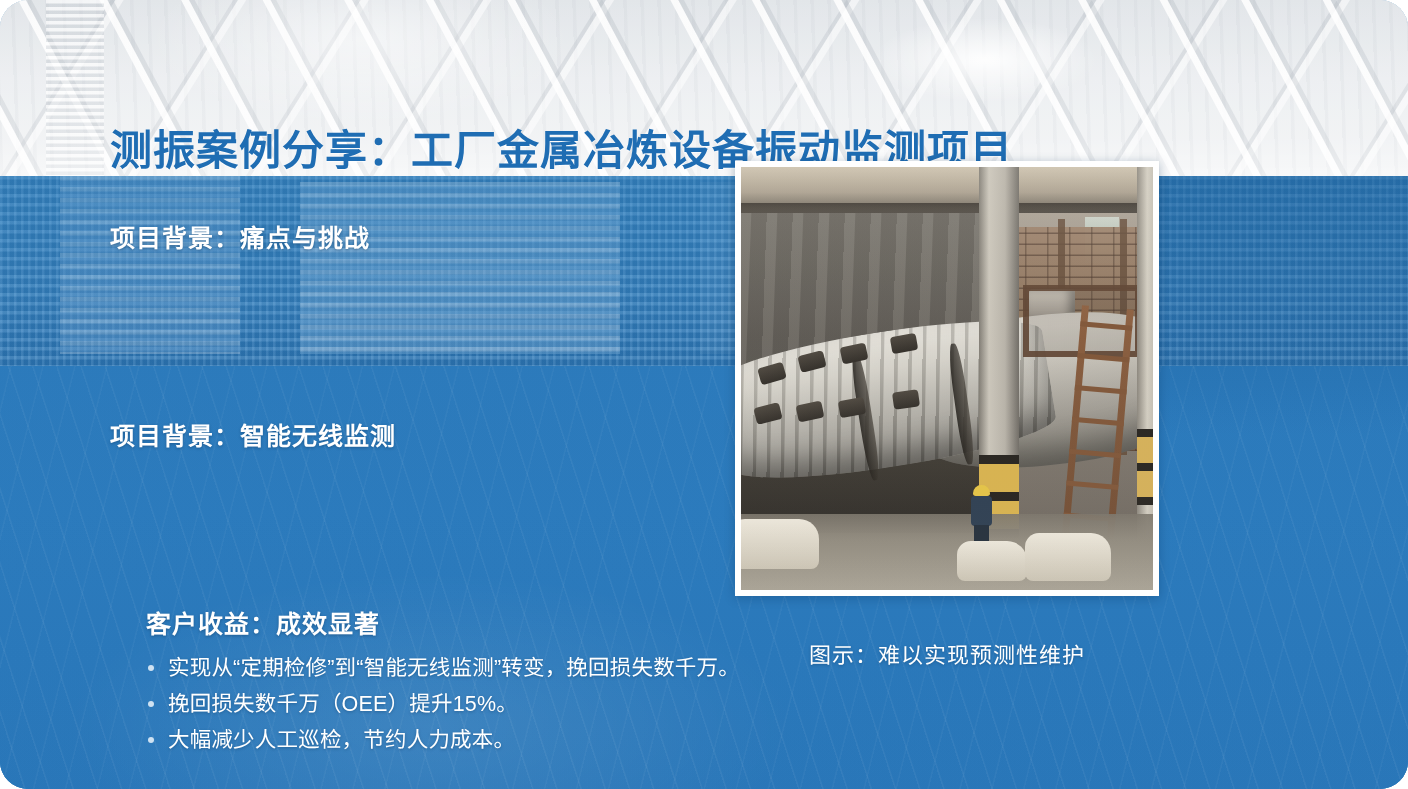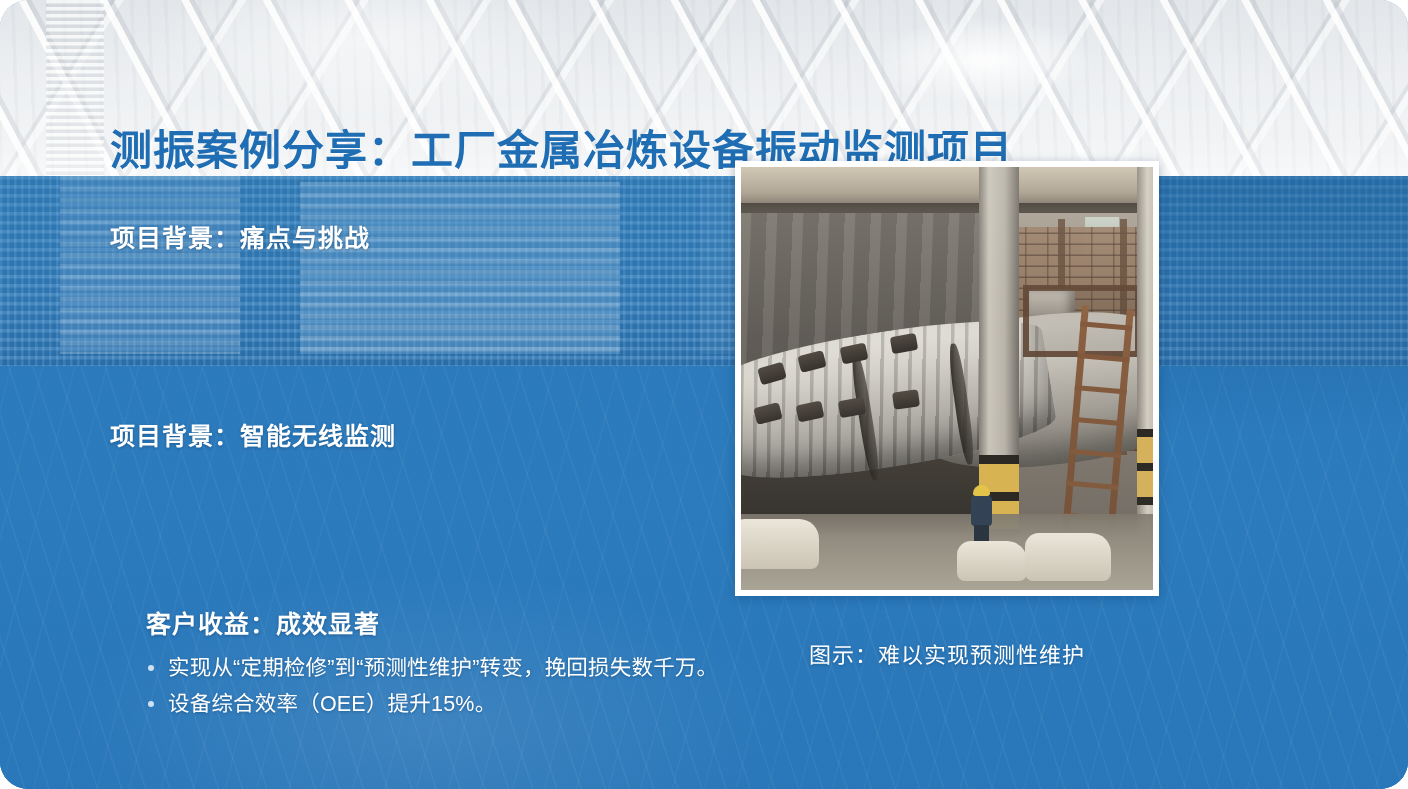--- a/index.html
+++ b/index.html
@@ -434,25 +434,29 @@
 
     <div class="section sec2">
       <div class="sec-heading">项目背景：智能无线监测</div>
     </div>
 
     <div class="section sec3">
       <div class="sec-heading">客户收益：成效显著</div>
       <ul class="bullets">
         <li>
           <span class="dot"></span>
-          <span>实现从“定期检修”到“预测性维护”转变，挽回损失数千万。</span>
+          <span>实现从“定期检修”到“智能无线监测”转变，挽回损失数千万。</span>
         </li>
         <li>
           <span class="dot"></span>
-          <span>设备综合效率（OEE）提升15%。</span>
+          <span>挽回损失数千万（OEE）提升15%。</span>
+        </li>
+        <li>
+          <span class="dot"></span>
+          <span>大幅减少人工巡检，节约人力成本。</span>
         </li>
       </ul>
     </div>
 
   </div>
 
   <div class="photo-card">
     <div class="photo">
       <div class="ph-sky"></div>
       <div class="ph-rightroom"></div>

